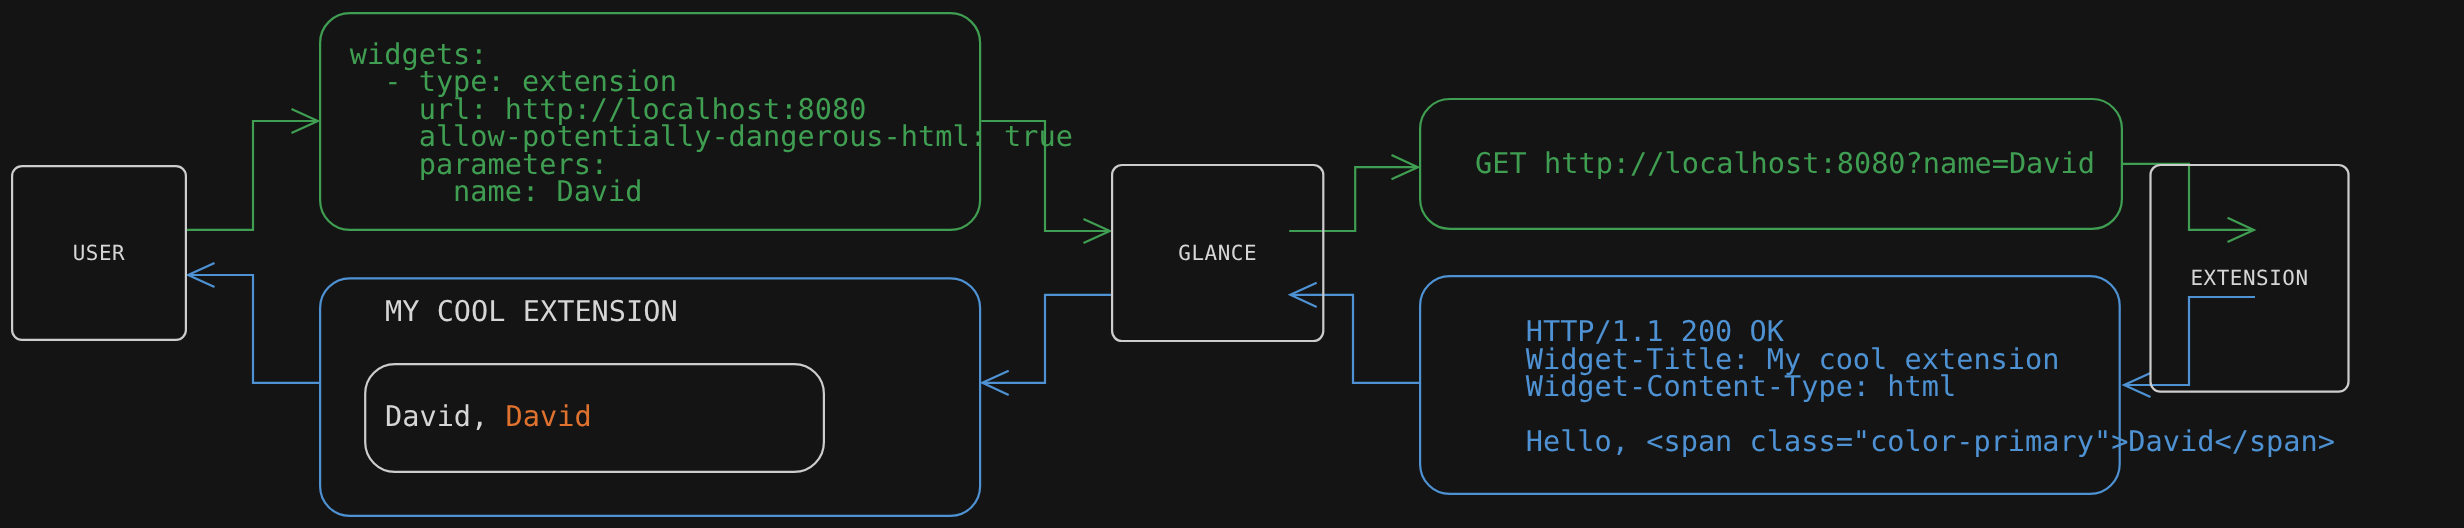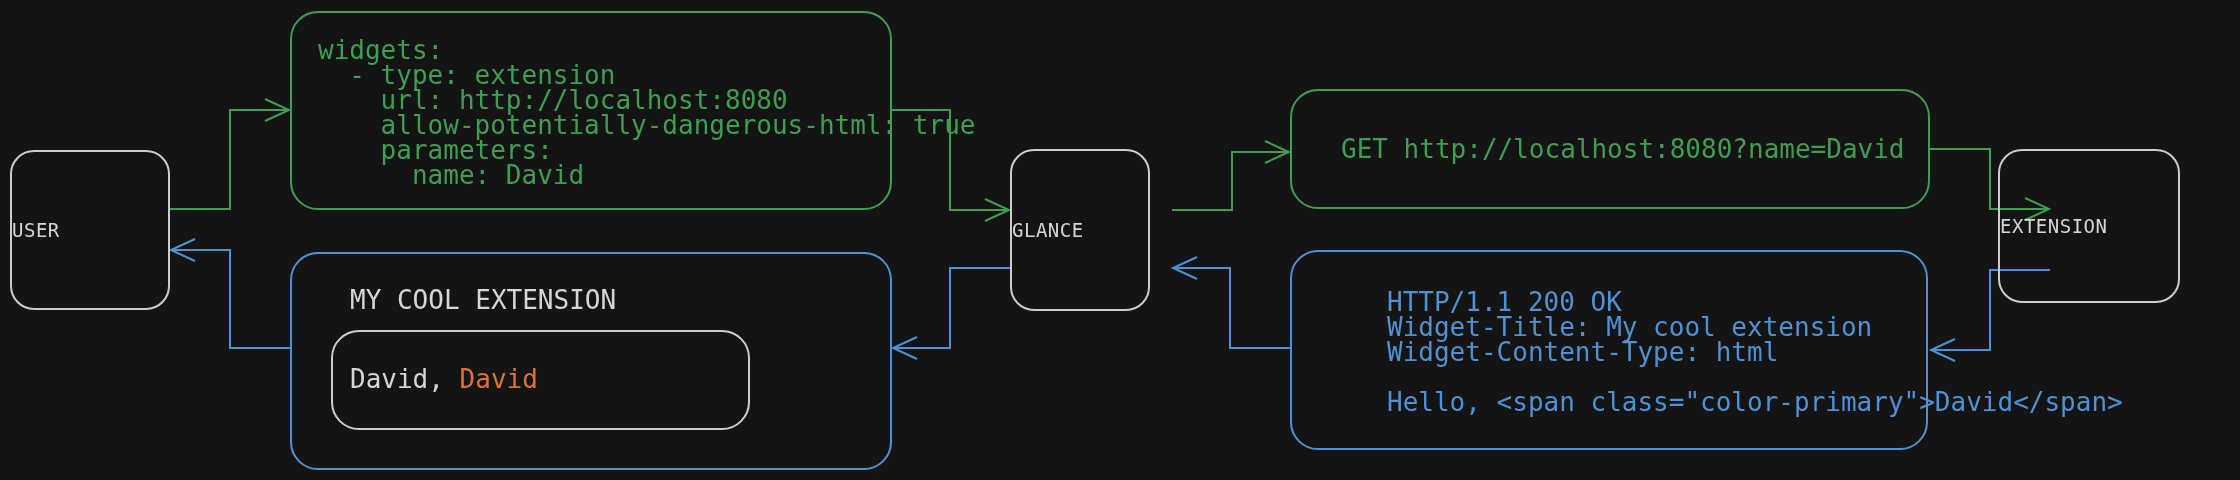--- a/index.html
+++ b/index.html
@@ -11,48 +11,48 @@
   #stage{
     position:relative; width:2240px; height:480px;
     background:var(--bg); overflow:hidden;
     font-family:"DejaVu Sans Mono",monospace;
   }
   #wires{position:absolute;left:0;top:0;width:2240px;height:480px;}
   #wires polyline{fill:none;stroke-width:2px;}
   #wires .green{stroke:var(--green);}
   #wires .blue{stroke:var(--blue);}
   .node{
-    position:absolute; border:2px solid var(--gray); border-radius:24px;
-    display:flex; align-items:center; 
+    position:absolute; border:2px solid var(--gray); border-radius:10px;
+    display:flex; align-items:center; justify-content:center;
     color:var(--light); font-size:19px; letter-spacing:.5px;
   }
   #node-user{left:10px;top:150px;width:160px;height:160px;}
-  #node-glance{left:1010px;top:149px;width:140px;height:162px;}
-  #node-extension{left:1998px;top:149px;width:182px;height:154px;}
+  #node-glance{left:1010px;top:149px;width:194px;height:162px;}
+  #node-extension{left:1954px;top:149px;width:182px;height:208px;}
   .msgbox{position:absolute; border-radius:28px; background:var(--bg);}
   .msgbox.green-box{border:2px solid var(--green);}
   .msgbox.blue-box{border:2px solid var(--blue);}
   #box-config{left:290px;top:11px;width:602px;height:199px;}
   #box-request{left:1290px;top:89px;width:640px;height:120px;}
   #box-response{left:1290px;top:250px;width:638px;height:200px;}
   #box-widget{left:290px;top:252px;width:602px;height:218px;}
   #inner-widget{
     position:absolute;left:331px;top:330px;width:419px;height:100px;
     border:2px solid var(--gray); border-radius:28px;
   }
   .code{
     position:absolute; white-space:pre; font-size:26px; line-height:25px;
     font-family:"DejaVu Sans Mono",monospace;
   }
   .code.green-text{color:var(--green);}
   .code.blue-text{color:var(--blue);}
   #config-code{left:318px;top:38px;}
   #request-text{left:1341px;top:137px;}
   #response-code{left:1343px;top:290px;margin-left:44px;}
-  #widget-title{left:350px;top:288px;color:var(--light);}
+  #widget-title{left:350px;top:272px;color:var(--light);}
   #greeting{left:350px;top:367px;color:var(--light);}
   #greeting .name{color:var(--orange);}
 </style>
 </head>
 <body>
 
 <div id="stage">
 
   <svg id="wires" viewBox="0 0 2240 480" xmlns="http://www.w3.org/2000/svg">
 

